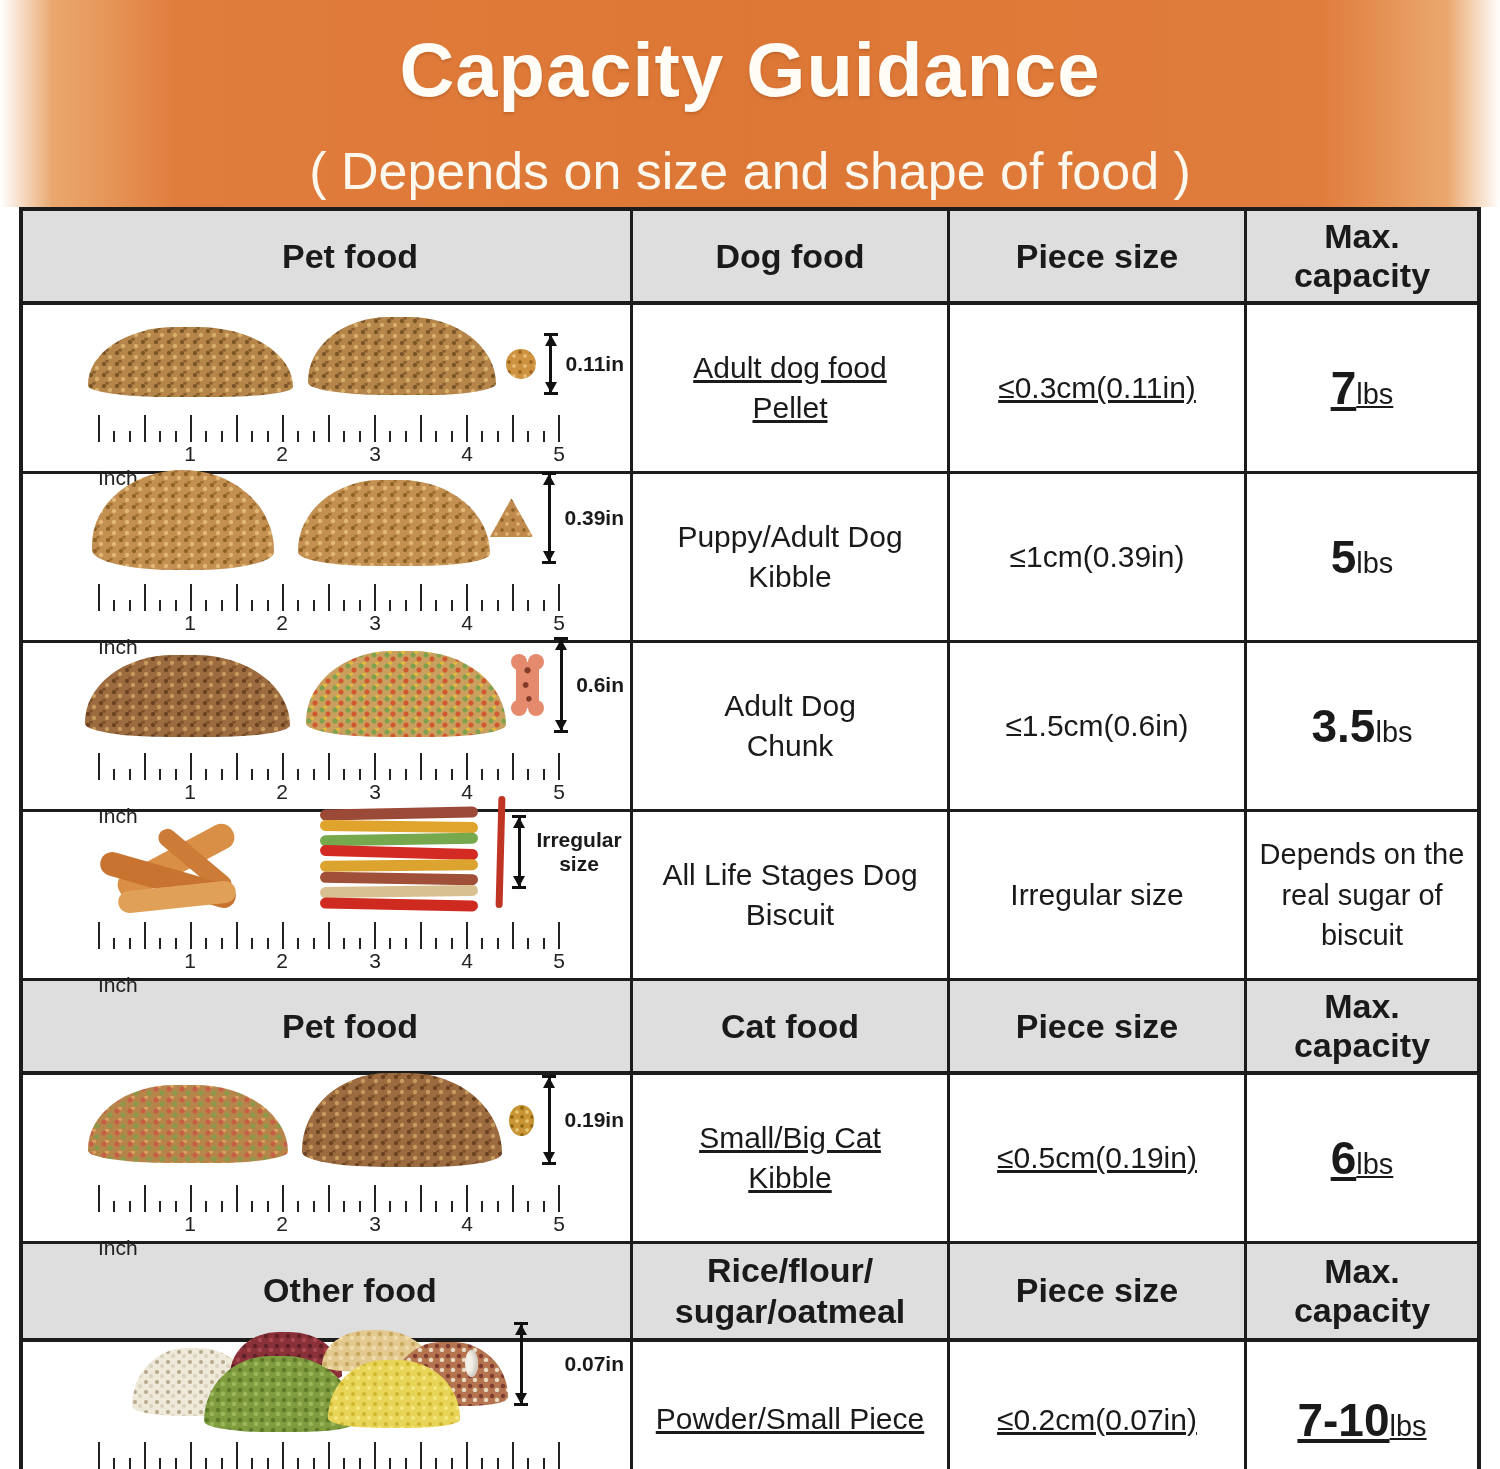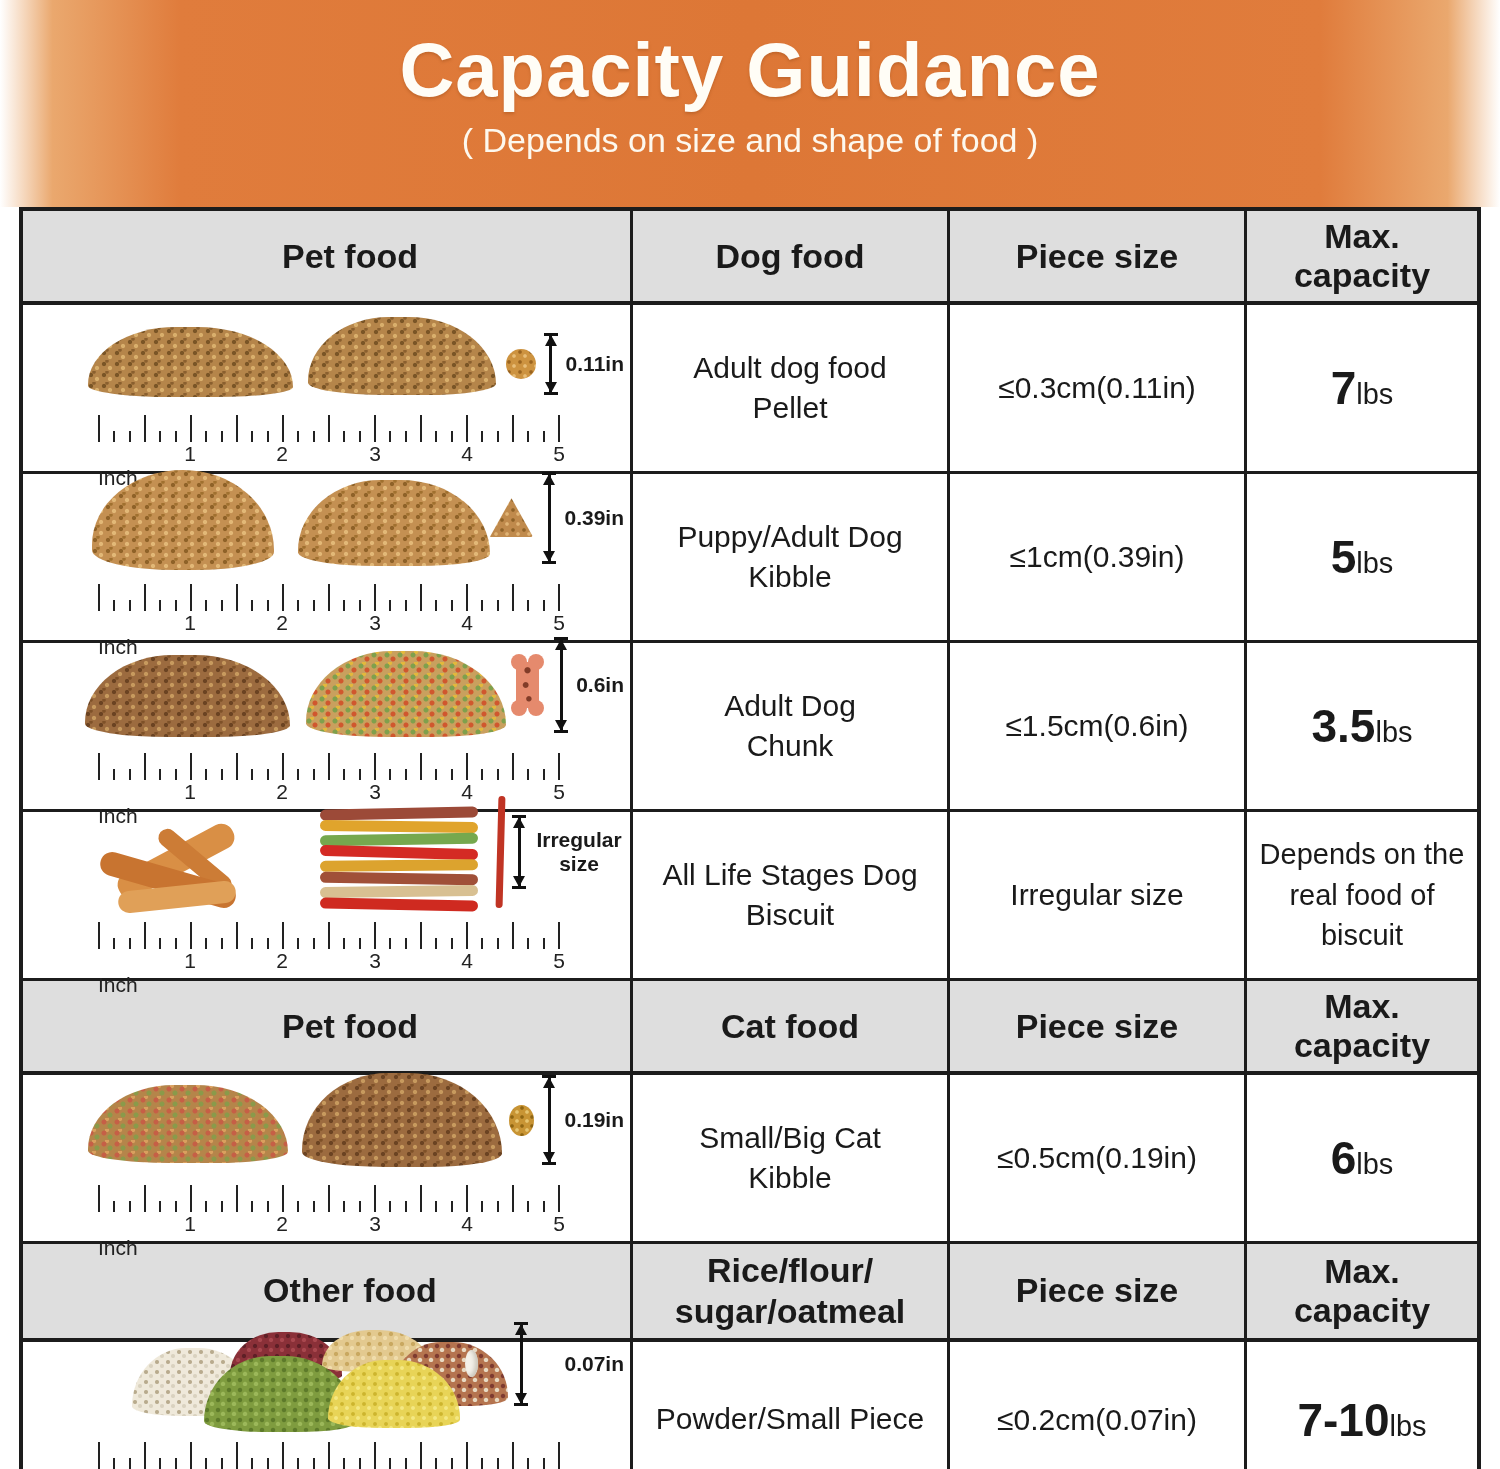--- a/index.html
+++ b/index.html
@@ -4,27 +4,27 @@
 <style>
   * { box-sizing: border-box; margin: 0; padding: 0; }
   body { width: 1500px; background: #fff; font-family: "Liberation Sans", sans-serif; color: #1a1a1a; }
 
   
   .banner{
     width:1500px; height:207px; text-align:center; padding-top:26px;
     background: linear-gradient(90deg,#ffffff 0%,#eaa86e 3.5%,#e07c3c 12%,#dd7736 50%,#e07c3c 88%,#eaa86e 96.5%,#ffffff 100%);
   }
   .banner-title{ font-size:76px; font-weight:700; color:#fffdf6; letter-spacing:1px; text-shadow:0 2px 3px rgba(140,70,20,.35); }
-  .banner-subtitle{ font-size:34px; font-weight:400; color:#fdf8ee; margin-top:8px; }
+  .banner-subtitle{ font-size:52px; font-weight:400; color:#fdf8ee; margin-top:28px; }
 
   
   .tbl{ margin:0 19px 8px; width:1462px; border:4px solid #1c1c1c; background:#fff; }
   .row{ display:grid; grid-template-columns:560px 317px 297px auto;padding-left:47px; }
   .row + .row{ border-top:3px solid #1c1c1c; }
-  .row.hdr + .row{ border-top:4px solid #1c1c1c; }
+  .row.hdr + .row{ border-top:4px solid #1c1c1c;text-decoration:underline; }
   .cell{ border-left:3px solid #1c1c1c; display:flex; flex-direction:column; align-items:center; justify-content:center; text-align:center; padding:6px 10px; }
   .cell:first-child{ border-left:none; }
   .hdr{ background:#dedede; }
   .hdr .cell{ font-size:34px; font-weight:700; min-height:70px; }
   .hdr3 .cell{ min-height:92px; }
   .drow .cell{ min-height:166px; }
   .drow-last .cell{ min-height:156px; }
 
   .name-cell div{ font-size:30px; line-height:1.35; }
   .piece-cell{ font-size:30px; }
@@ -276,21 +276,21 @@
             <span class="rl rl5">5</span>
         </div>
       </div>
     </div>
     <div class="cell name-cell">
       <div>All Life Stages Dog</div>
       <div class="l2">Biscuit</div>
     </div>
     <div class="cell piece-cell">Irregular size</div>
     <div class="cell cap-cell">
-      <div class="cap-text">Depends on the real food of biscuit</div>
+      <div class="cap-text">Depends on the real sugar of biscuit</div>
     </div>
   </div>
 
   <div class="row hdr">
     <div class="cell">Pet food</div>
     <div class="cell">Cat food</div>
     <div class="cell">Piece size</div>
     <div class="cell">Max. capacity</div>
   </div>
 

